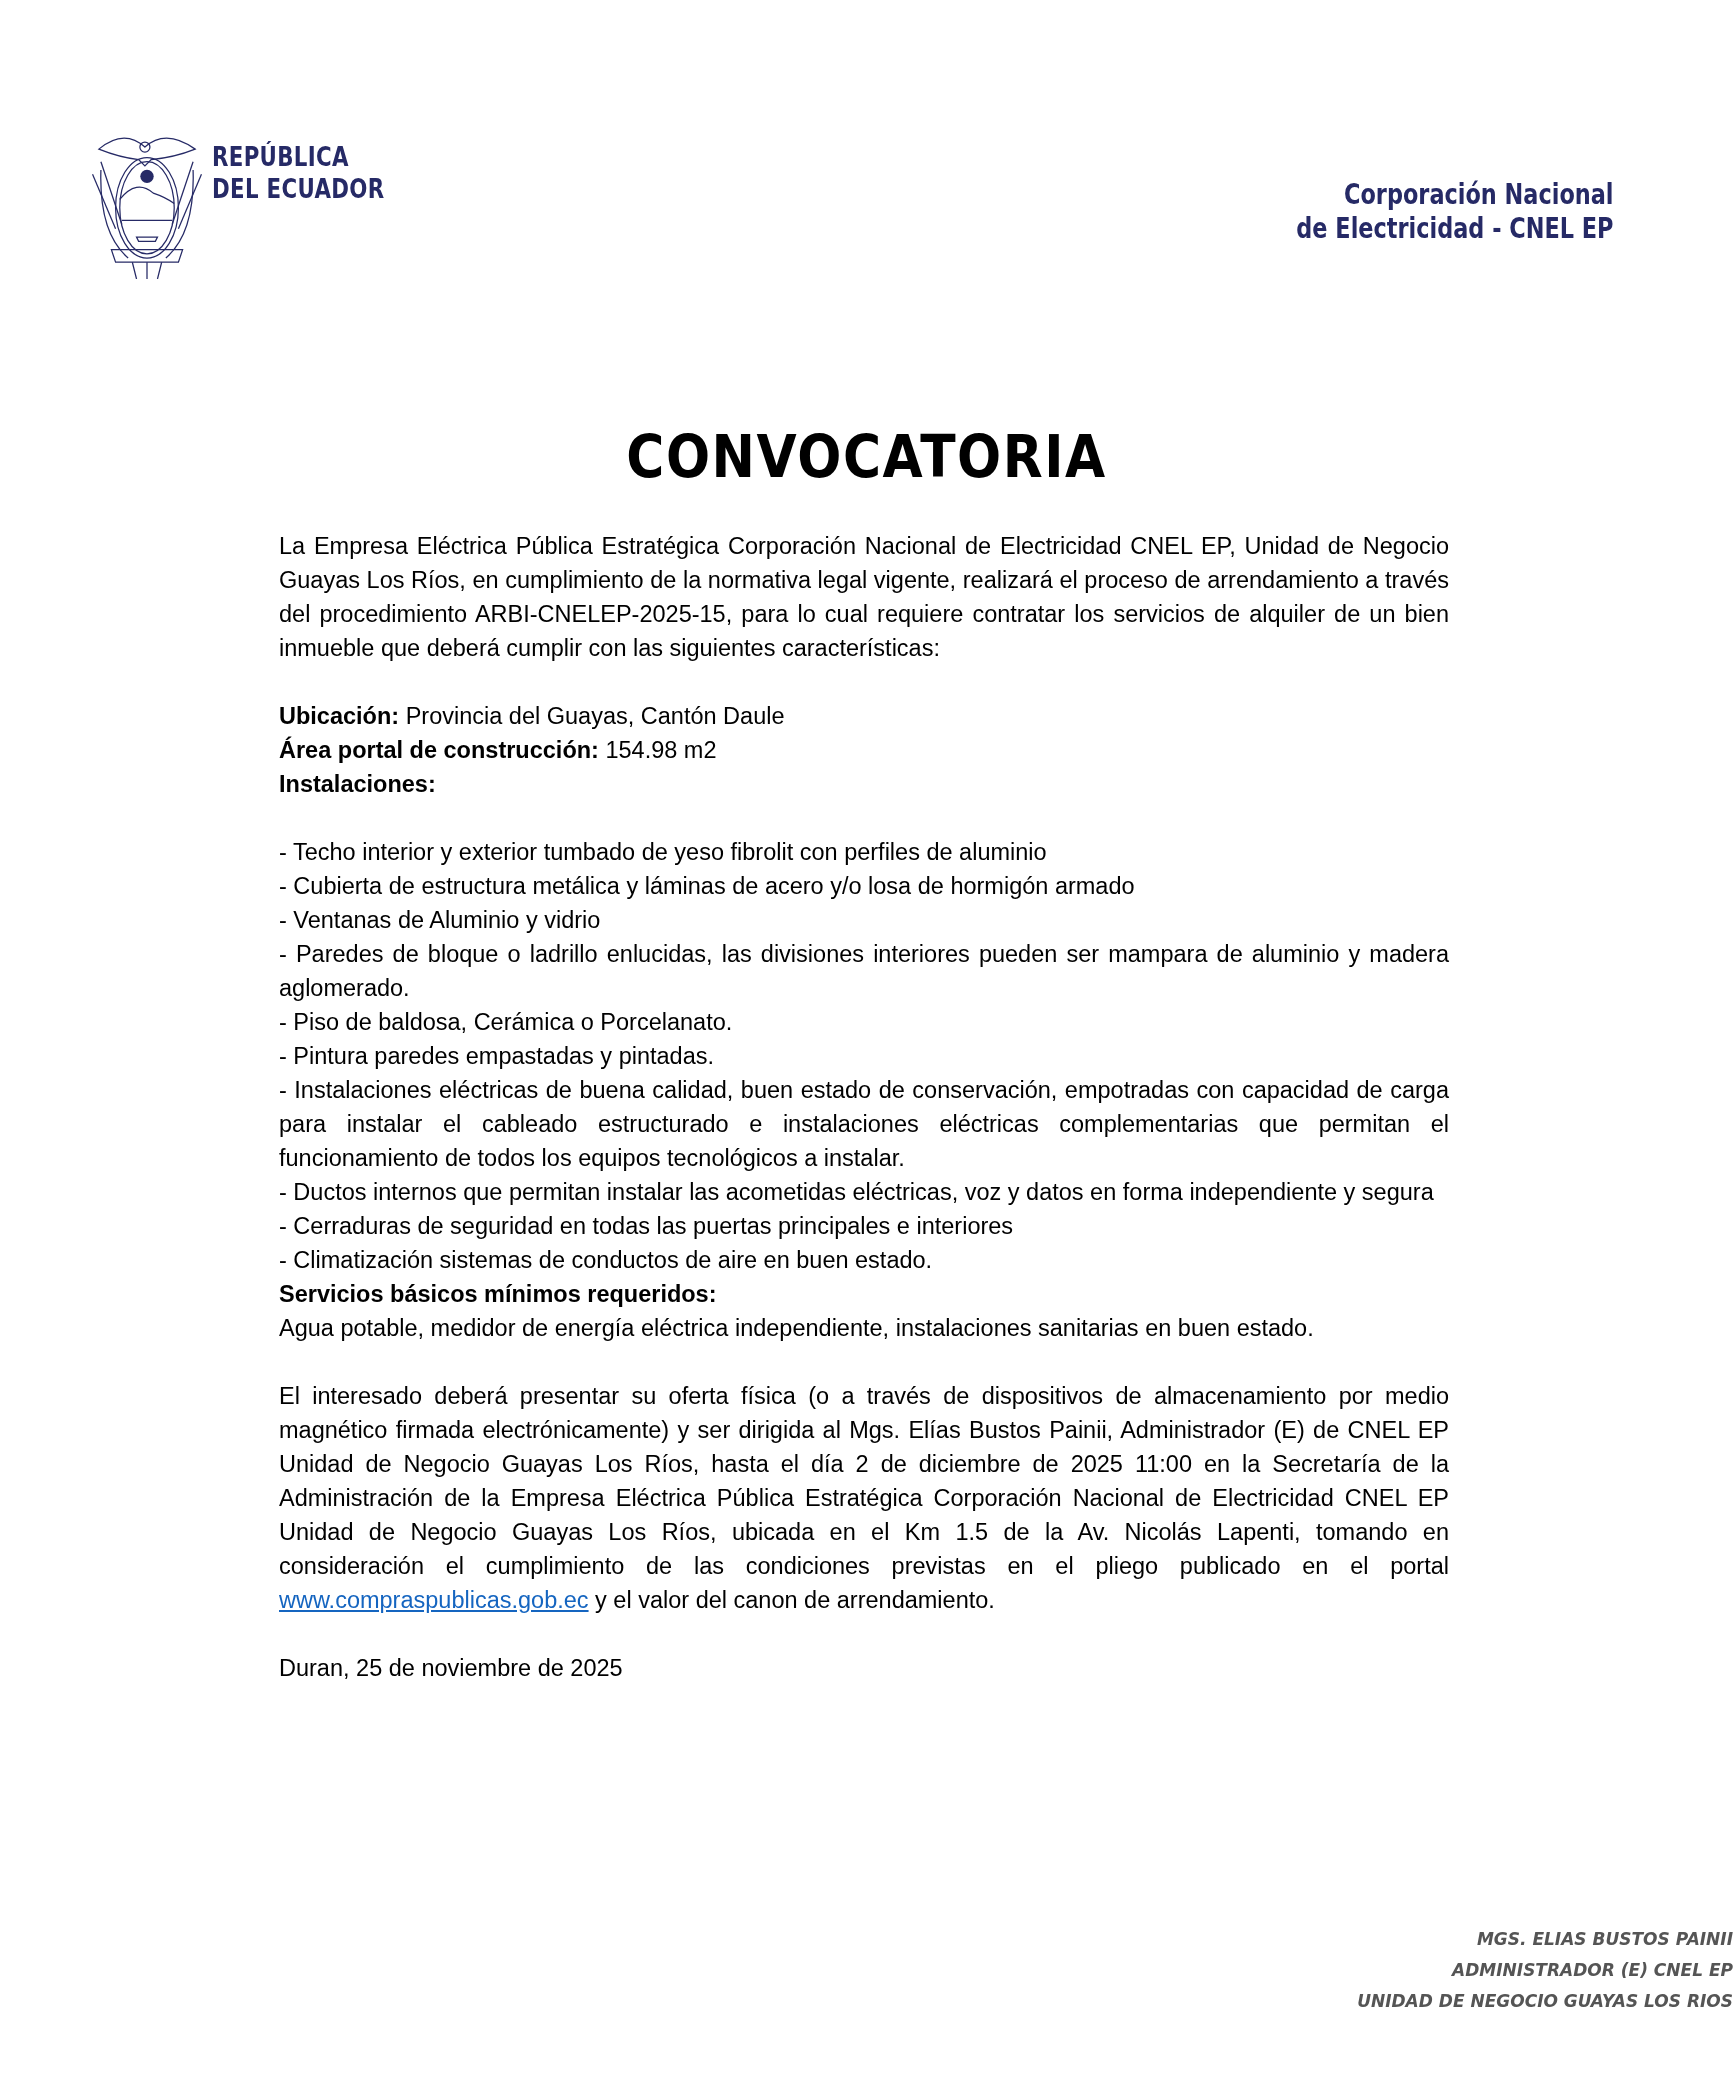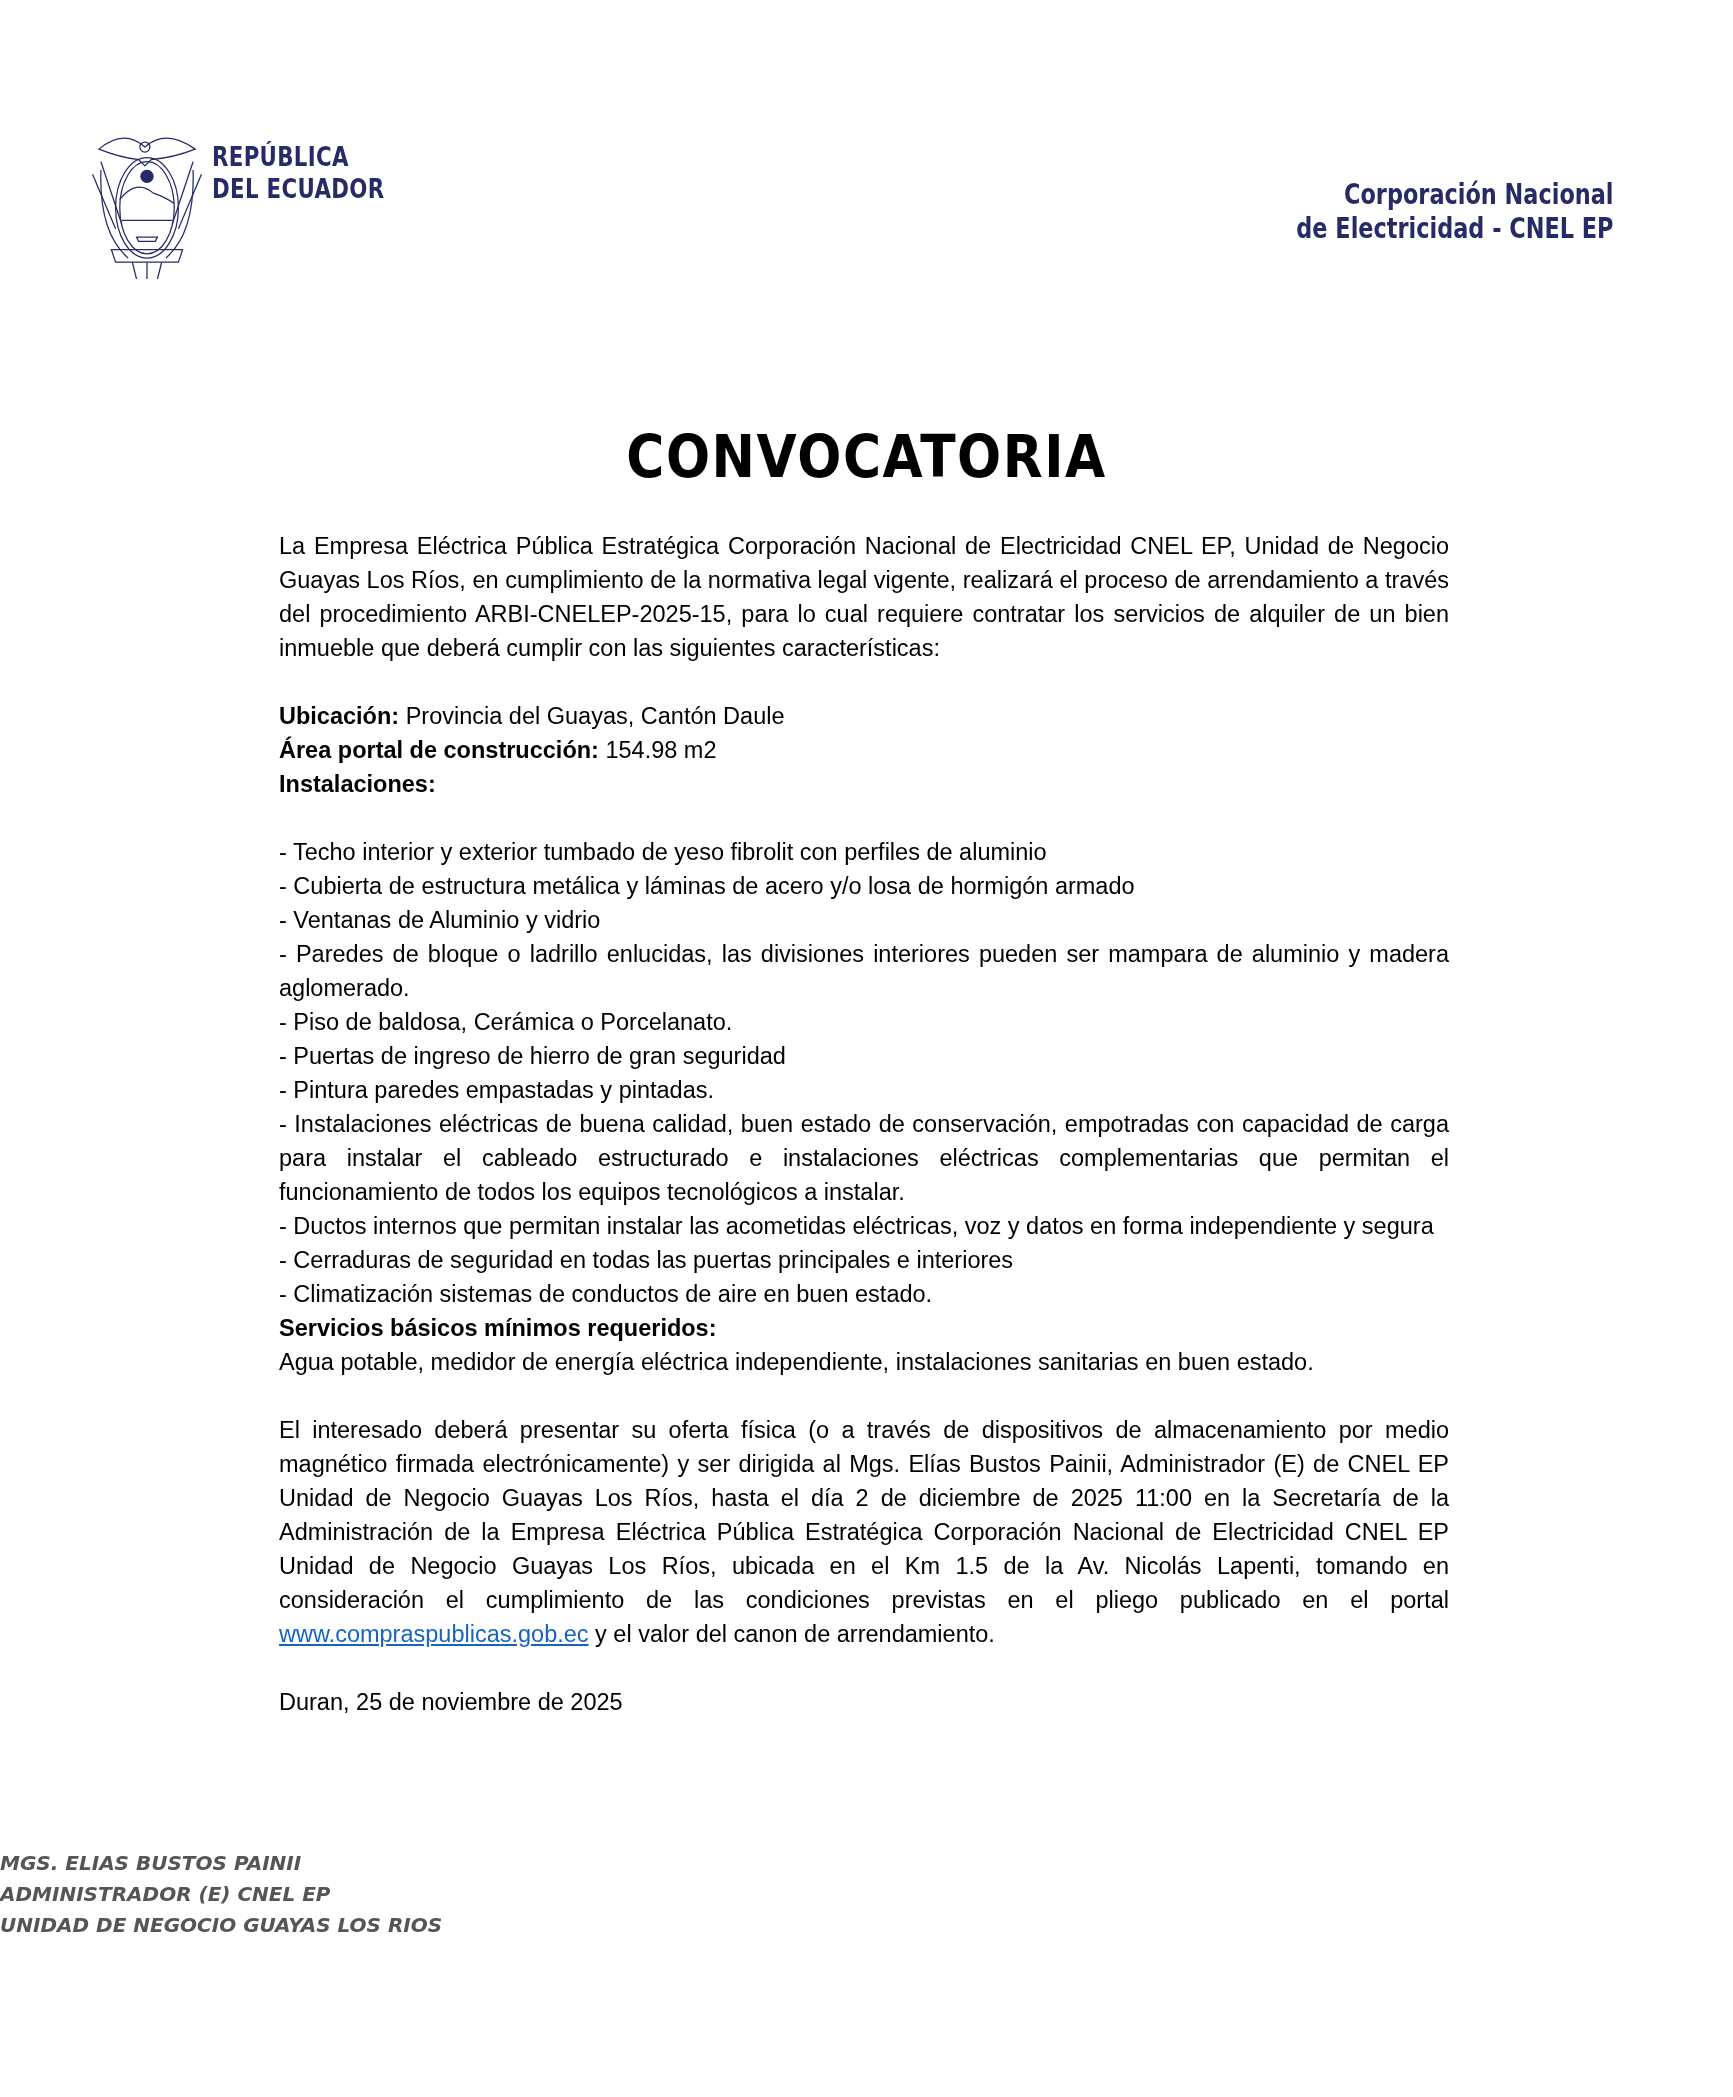--- a/index.html
+++ b/index.html
@@ -31,23 +31,23 @@
     position: absolute; left: 279px; width: 1170px; top: 529px;
     font-family: "Liberation Sans", sans-serif; font-size: 23.5px; line-height: 34px;
   }
   .content p { margin: 0; }
   .justify { text-align: justify; }
   .gap { height: 34px; }
   .b { font-weight: bold; }
   .link { color: #1565c0; text-decoration: underline; }
   
   .signature {
-    position: absolute; left: 0; right: 0; top: 1848px; text-align: left;
+    position: absolute; left: 0; right: 0; top: 1924px; text-align: right;
     font-family: "DejaVu Sans", sans-serif; font-style: italic; font-weight: bold;
-    color: #555; font-size: 20px; line-height: 31px;
+    color: #555; font-size: 17px; line-height: 31px;
   }
 </style>
 </head>
 <body>
 
 <div class="header-left">
   <svg class="coat-of-arms" viewBox="0 0 310 370">
     <g fill="none" stroke="#262a66" stroke-width="3">
       <path d="M40 60 Q100 10 150 55 Q200 10 270 60 Q220 80 165 85 L150 100 L135 85 Q90 80 40 60Z"></path>
       <circle cx="150" cy="55" r="12"></circle>
@@ -89,21 +89,20 @@
     <span class="b">Área portal de construcción:</span><span> 154.98 m2</span>
   </p>
   <p class="b">Instalaciones:</p>
   <div class="gap"></div>
   <div>
     <p class="justify">- Techo interior y exterior tumbado de yeso fibrolit con perfiles de aluminio</p>
     <p class="justify">- Cubierta de estructura metálica y láminas de acero y/o losa de hormigón armado</p>
     <p class="justify">- Ventanas de Aluminio y vidrio</p>
     <p class="justify">- Paredes de bloque o ladrillo enlucidas, las divisiones interiores pueden ser mampara de aluminio y madera aglomerado.</p>
     <p class="justify">- Piso de baldosa, Cerámica o Porcelanato.</p>
-    <p class="justify">- Puertas de ingreso de hierro de gran seguridad</p>
     <p class="justify">- Pintura paredes empastadas y pintadas.</p>
     <p class="justify">- Instalaciones eléctricas de buena calidad, buen estado de conservación, empotradas con capacidad de carga para instalar el cableado estructurado e instalaciones eléctricas complementarias que permitan el funcionamiento de todos los equipos tecnológicos a instalar.</p>
     <p class="justify">- Ductos internos que permitan instalar las acometidas eléctricas, voz y datos en forma independiente y segura</p>
     <p class="justify">- Cerraduras de seguridad en todas las puertas principales e interiores</p>
     <p class="justify">- Climatización sistemas de conductos de aire en buen estado.</p>
   </div>
   <p class="b">Servicios básicos mínimos requeridos:</p>
   <p>Agua potable, medidor de energía eléctrica independiente, instalaciones sanitarias en buen estado.</p>
   <div class="gap"></div>
   <p class="justify">

